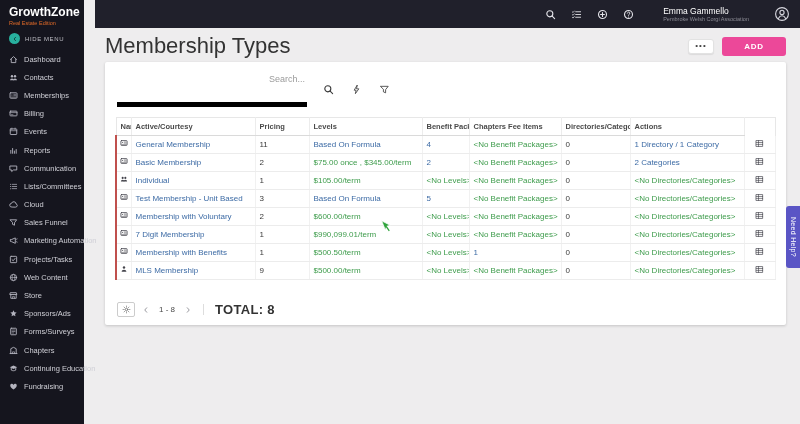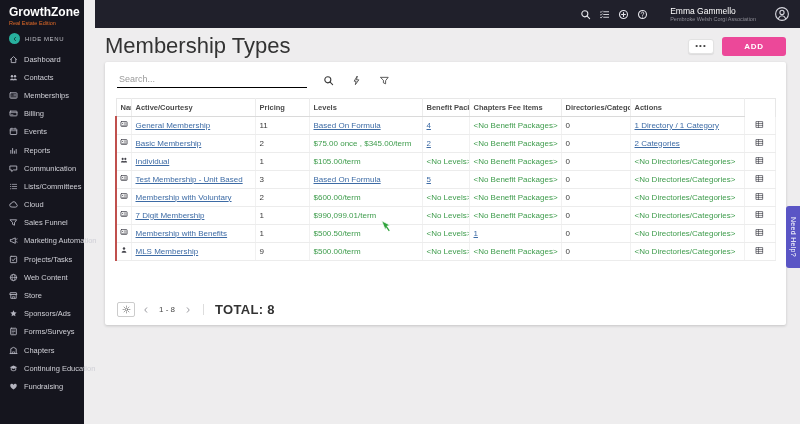--- a/index.html
+++ b/index.html
@@ -18,21 +18,21 @@
     position:absolute; left:95px; right:0; top:0; height:28px;
     background:#20202b; display:flex; align-items:center; padding:0 10px;
     z-index:2;
   }
   .topbar-search {
     background:transparent; border:none; outline:none;
     color:#cfcfd6; font-size:9px; width:200px;
     font-family:"Liberation Sans", sans-serif;
   }
   .topbar-search::placeholder { color:#8d8d96; }
-  .top-icons { margin-left:auto; display:flex; align-items:center; gap:8px; color:#e4e4ea; }
+  .top-icons { margin-left:auto; display:flex; align-items:center; gap:15px; color:#e4e4ea; }
   .top-icn { width:11px; height:11px; cursor:pointer; }
   .user { margin-left:14px; line-height:1.2; }
   .user-name { color:#ffffff; font-size:8.5px; }
   .user-org { color:#8b8b94; font-size:5.5px; }
   .avatar-icn { width:16px; height:16px; margin-left:10px; color:#d8d8e0; cursor:pointer; }
 
   
   .sidebar {
     position:absolute; left:0; top:0; bottom:0; width:84px;
     background:#15151e; color:#c6c6cd; z-index:3;
@@ -68,44 +68,45 @@
     font-family:"Liberation Sans", sans-serif;
   }
 
   
   .card {
     position:absolute; left:105px; top:62px; width:681px; height:263px;
     background:#fff; box-shadow:0 1px 3px rgba(0,0,0,.18); border-radius:2px;
   }
   .card-search { display:flex; align-items:center; padding:10px 10px 2px 12px; }
   .search-input {
-    width:190px; border:none; border-bottom:1px solid #000000; font-size:9px;
-    padding:2px 2px 3px; color:#555; outline:none; background:transparent;
+    width:190px; border:none; border-bottom:5px solid #000000; font-size:9px;
+    padding:2px 2px 18px; color:#555; outline:none; background:transparent;
     font-family:"Liberation Sans", sans-serif;
+    text-align:right;
   }
   .search-input::placeholder { color:#9b9b9b; }
   .search-icons { display:flex; gap:17px; margin-left:16px; color:#3a3a3a; }
   .tool-icn { width:11px; height:11px; cursor:pointer; }
 
   
   .table-wrap { margin:8px 10px 0; }
   table { width:100%; border-collapse:collapse; table-layout:fixed; border:1px solid #e7e7e7; }
   th {
     font-size:7.5px; color:#4a4a4a; font-weight:bold; text-align:left;
     padding:4px 4px; border-right:1px solid #ececec; border-bottom:1px solid #dadada;
     white-space:nowrap; overflow:hidden;
   }
   td {
     font-size:8px; padding:3px 4px; border-right:1px solid #f1f1f1;
     border-bottom:1px solid #ececec; white-space:nowrap; overflow:hidden; height:16px;
   }
   tbody td:first-child { border-left:2px solid #c0504d; }
   .col0{width:15px} .col1{width:124px} .col2{width:54px} .col3{width:113px}
   .col4{width:47px} .col5{width:92px} .col6{width:69px} .col7{width:114px}
-  .c-link { color:#3d6ba5; cursor:pointer;text-decoration:underline; }
+  .c-link { color:#3d6ba5; cursor:pointer; }
   .c-green { color:#3e9c4c; }
   .c-plain { color:#3a3a3a; }
   .icon-cell { text-align:center; padding:3px 2px; }
   .row-icn { width:8px; height:8px; color:#44444c; }
   .actions-cell { text-align:center; }
   .action-icn { width:9px; height:9px; color:#3f3f47; cursor:pointer; }
 
   
   .pagination { position:absolute; left:12px; bottom:8px; display:flex; align-items:center; gap:7px; }
   .gear-box {

